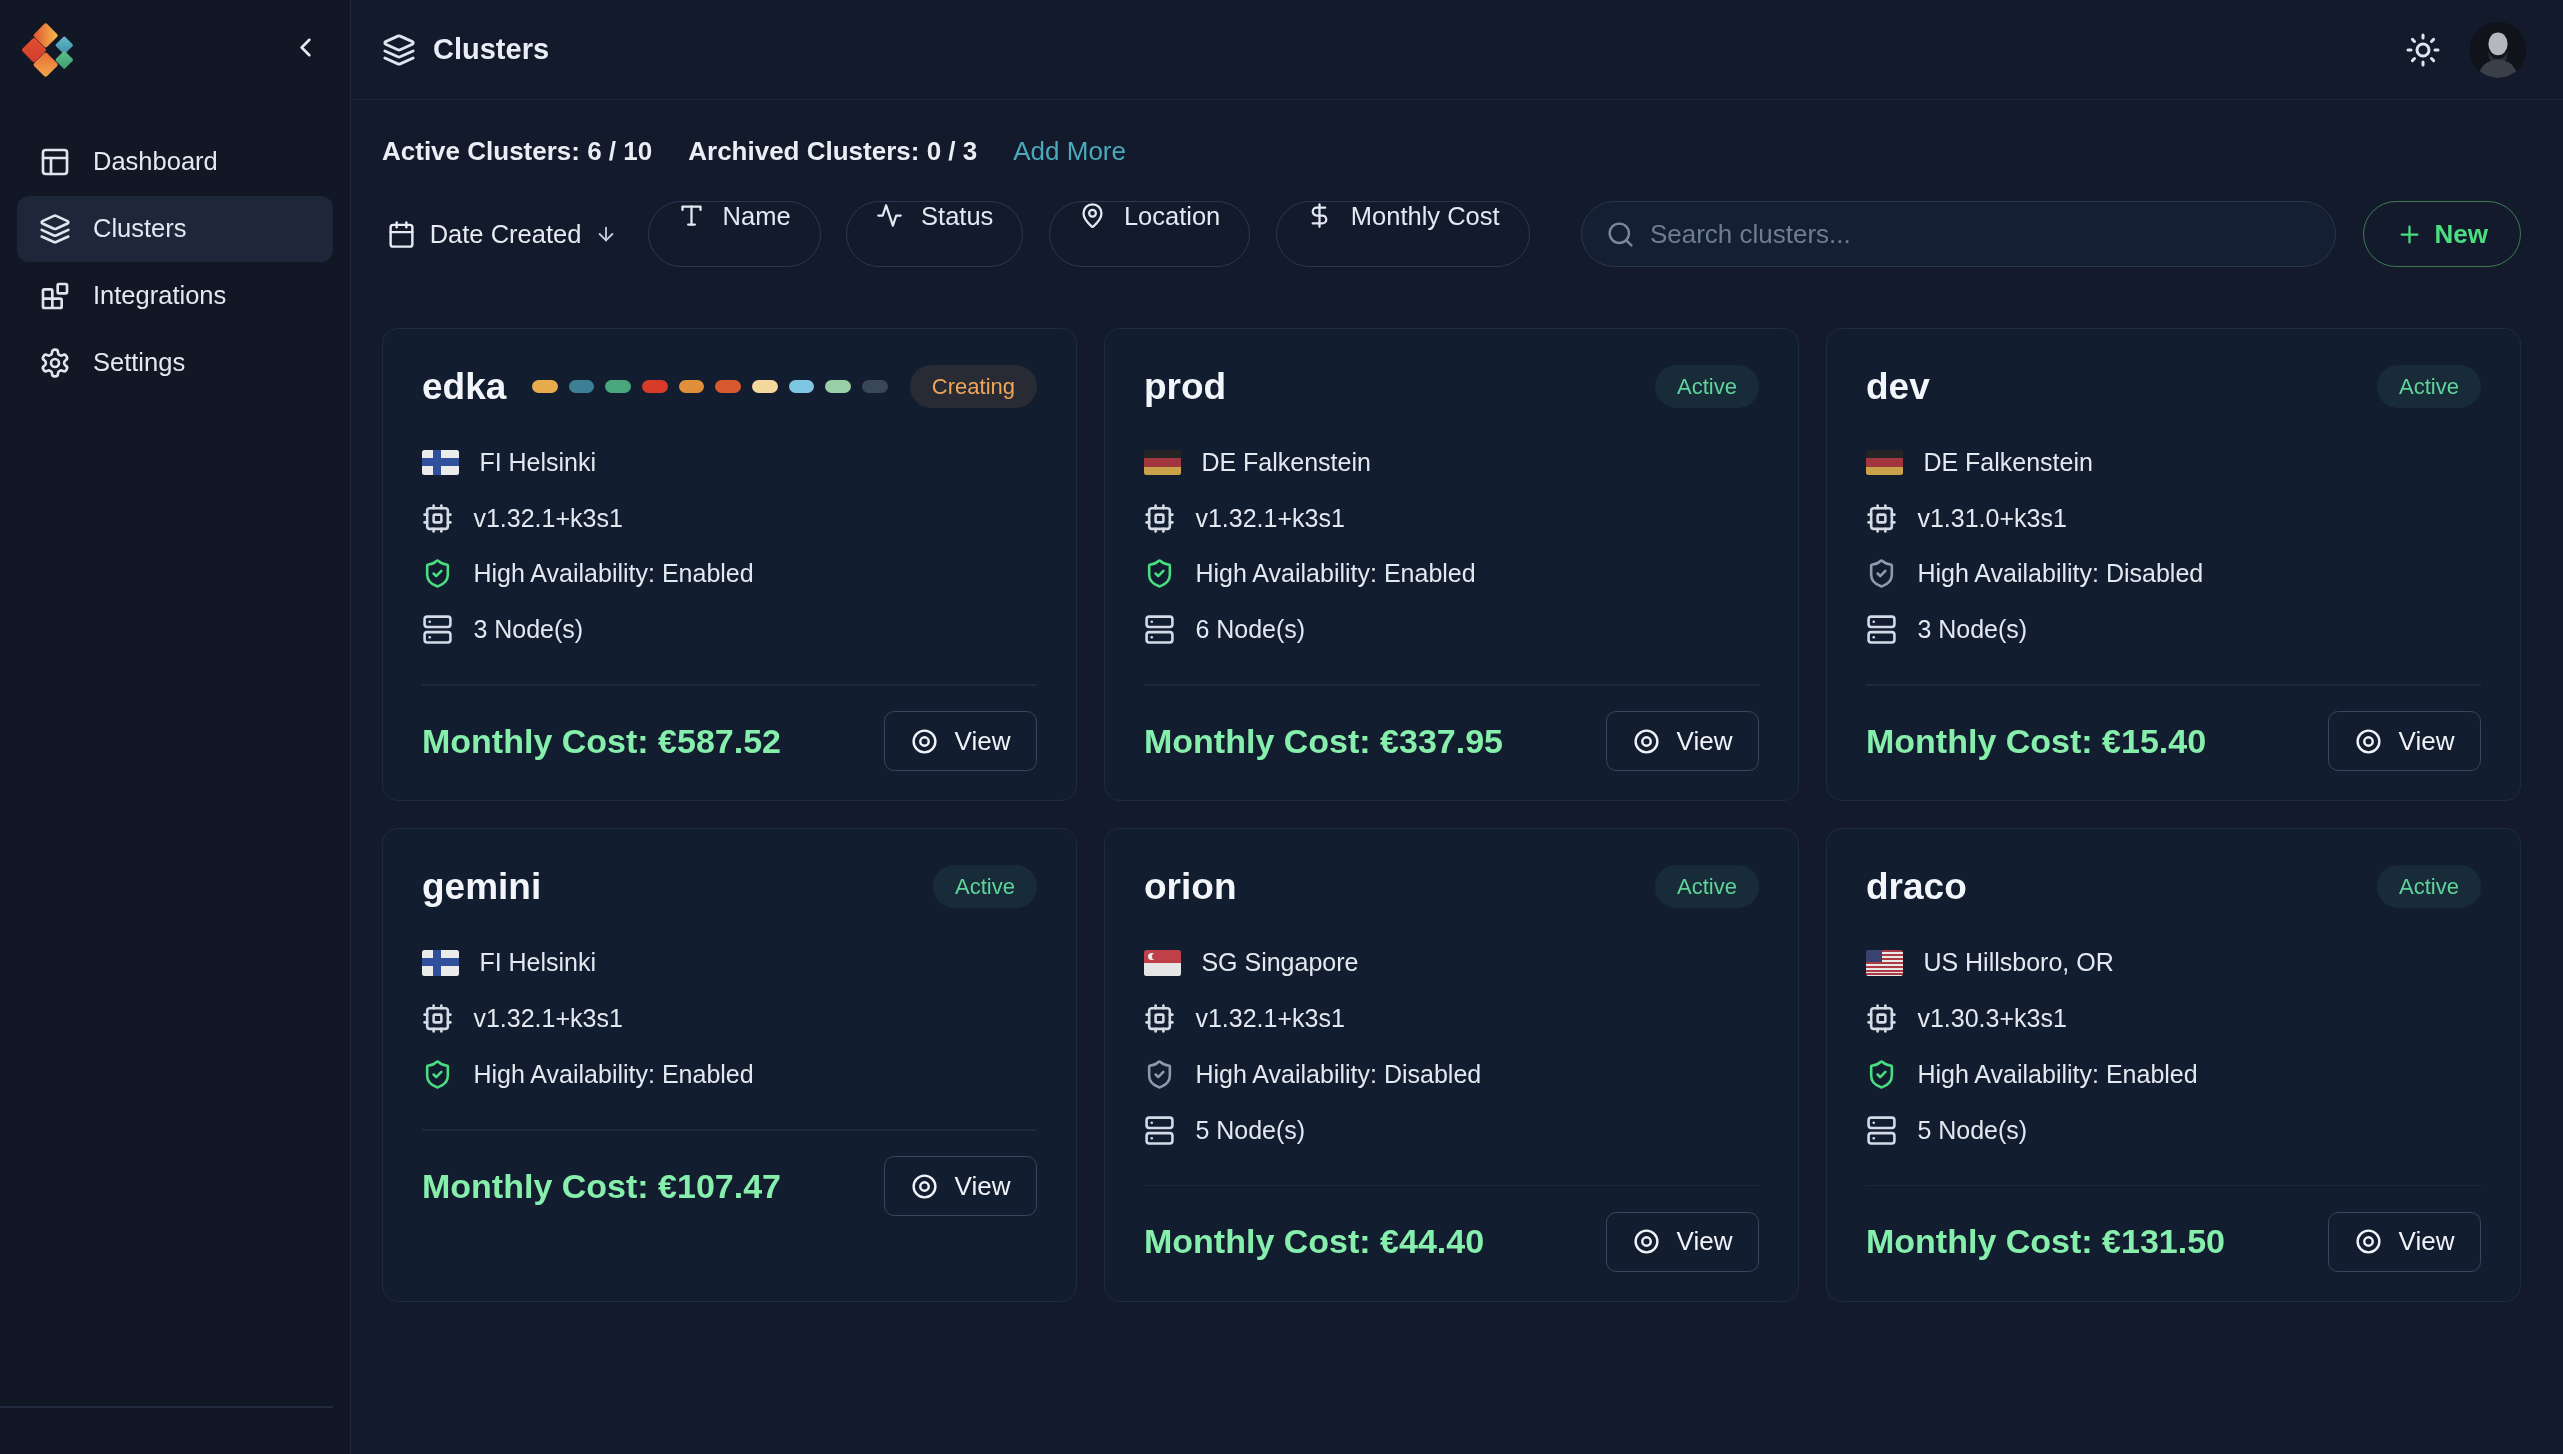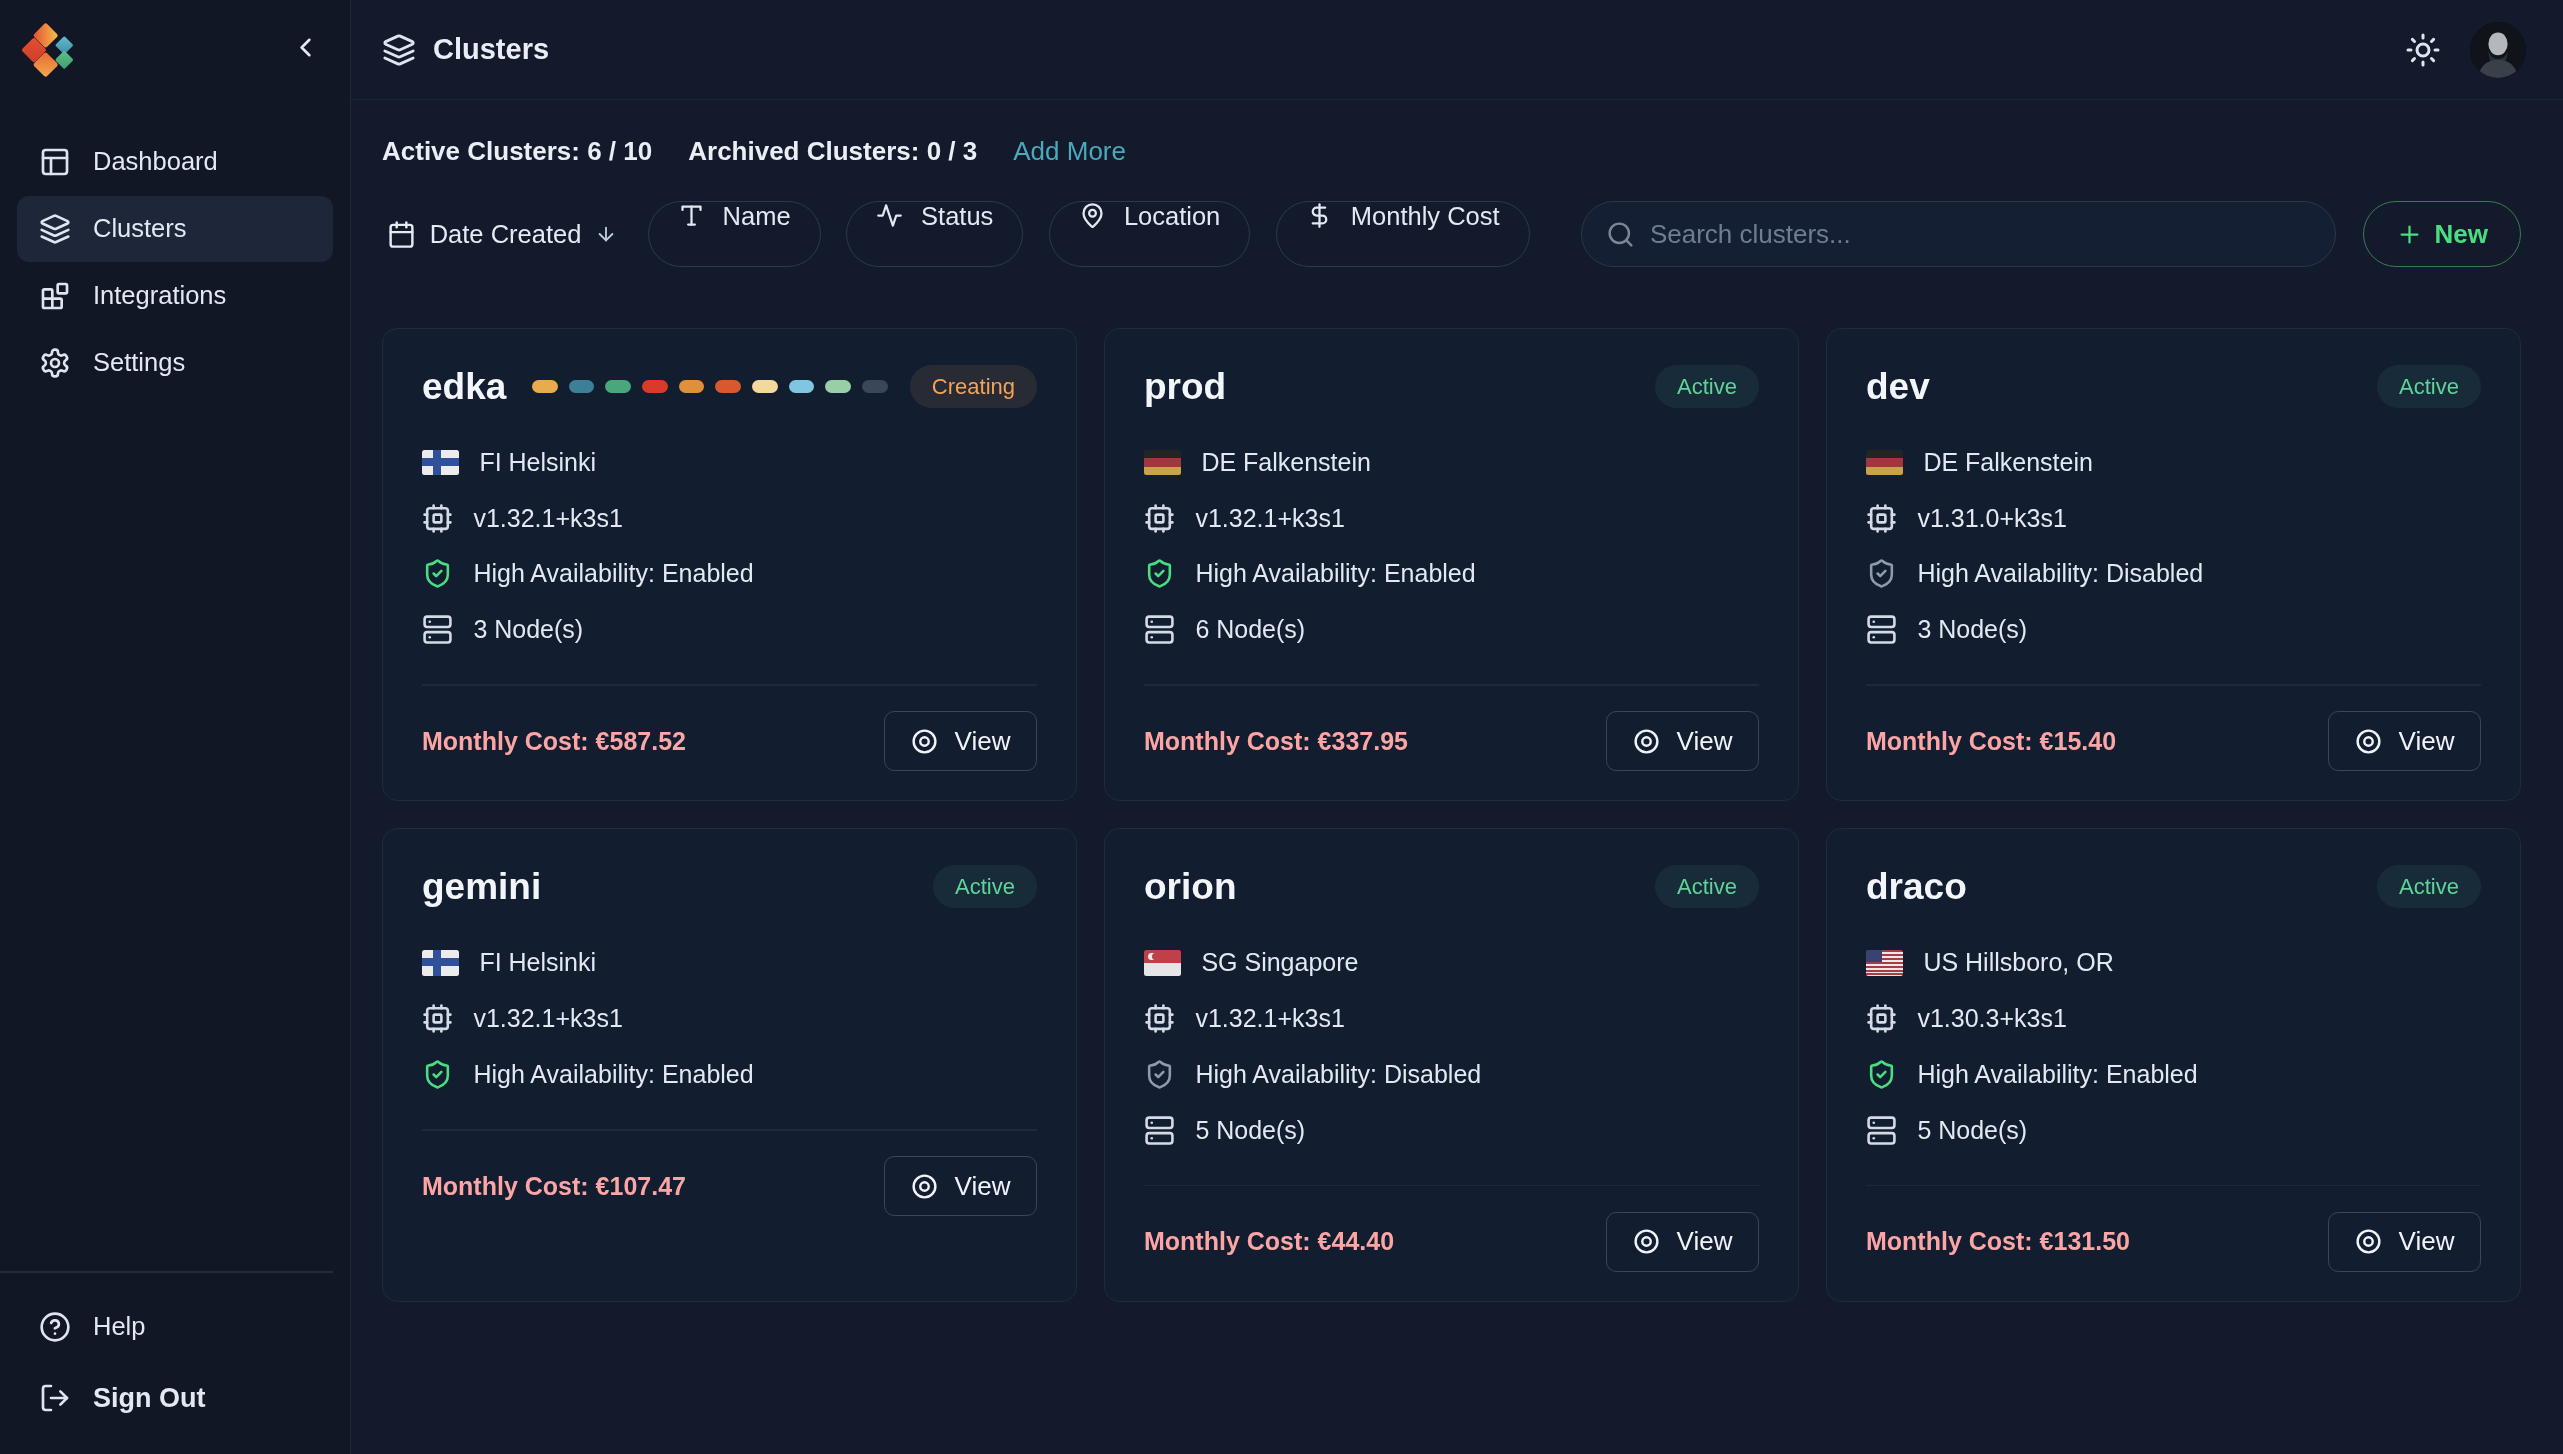--- a/index.html
+++ b/index.html
@@ -109,21 +109,21 @@
     background-image:linear-gradient(to bottom, transparent 0 8.5px, #30509c 8.5px 16px, transparent 16px),
                      linear-gradient(to right, transparent 0 11px, #30509c 11px 18.7px, transparent 18.7px); }
   .flag-de { background:linear-gradient(to bottom, #242424 0 8.5px, #a2363f 8.5px 17px, #c9a24a 17px); }
   .flag-sg { background:linear-gradient(to bottom, #bf4049 0 12.7px, #e6e6e6 12.7px); }
   .flag-sg::before { content:""; position:absolute; left:4.2px; top:2.5px; width:7.6px; height:7.6px; border-radius:50%; background:#e8e8e8; }
   .flag-sg::after  { content:""; position:absolute; left:7.6px; top:2.5px; width:7.6px; height:7.6px; border-radius:50%; background:#bf4049; }
   .flag-us { background:repeating-linear-gradient(to bottom, #ab3a45 0 2px, #e8e8e8 2px 3.9px); }
   .flag-us::before { content:""; position:absolute; left:0; top:0; width:16px; height:12px; background:#394270; }
   .card-divider { height:1.7px; background:#1e2939; margin-top:36px; }
   .card-foot { margin-top:25.5px; display:flex; align-items:center; justify-content:space-between; }
-  .cost { font-size:25px; font-weight:700; color:#fca5a5; }
+  .cost { font-size:34px; font-weight:700; color:#86efac; }
   .view-btn {
     display:flex; align-items:center; gap:15.3px; padding:13.6px 25.5px; border:1.7px solid #38465e;
     border-radius:10.2px; background:transparent; color:#f0f3f8; font-size:26px; cursor:pointer; font-family:inherit;
   }
   .view-btn svg { width:29px; height:29px; }
 </style>
 </head>
 <body>
 
 <aside class="sidebar">
@@ -195,38 +195,20 @@
           <path d="M12.22 2h-.44a2 2 0 0 0-2 2v.18a2 2 0 0 1-1 1.73l-.43.25a2 2 0 0 1-2 0l-.15-.08a2 2 0 0 0-2.73.73l-.22.38a2 2 0 0 0 .73 2.73l.15.1a2 2 0 0 1 1 1.72v.51a2 2 0 0 1-1 1.74l-.15.09a2 2 0 0 0-.73 2.73l.22.38a2 2 0 0 0 2.73.73l.15-.08a2 2 0 0 1 2 0l.43.25a2 2 0 0 1 1 1.73V20a2 2 0 0 0 2 2h.44a2 2 0 0 0 2-2v-.18a2 2 0 0 1 1-1.73l.43-.25a2 2 0 0 1 2 0l.15.08a2 2 0 0 0 2.73-.73l.22-.39a2 2 0 0 0-.73-2.73l-.15-.08a2 2 0 0 1-1-1.74v-.5a2 2 0 0 1 1-1.74l.15-.09a2 2 0 0 0 .73-2.73l-.22-.38a2 2 0 0 0-2.73-.73l-.15.08a2 2 0 0 1-2 0l-.43-.25a2 2 0 0 1-1-1.73V4a2 2 0 0 0-2-2z"></path>
           <circle cx="12" cy="12" r="3"></circle>
         </svg>
       <span>Settings</span>
     </div>
   </nav>
 
   <div class="sidebar-spacer"></div>
   <div class="sidebar-divider"></div>
 
-  <div class="nav-footer">
-    <div class="nav-item">
-      <svg class="icon" viewBox="0 0 24 24">
-          <circle cx="12" cy="12" r="10"></circle>
-          <path d="M9.09 9a3 3 0 0 1 5.83 1c0 2-3 3-3 3"></path>
-          <path d="M12 17h.01"></path>
-        </svg>
-      <span>Help</span>
-    </div>
-    <div class="nav-item signout-item">
-      <svg class="icon" viewBox="0 0 24 24">
-          <path d="M9 21H5a2 2 0 0 1-2-2V5a2 2 0 0 1 2-2h4"></path>
-          <polyline points="16 17 21 12 16 7"></polyline>
-          <line x1="21" x2="9" y1="12" y2="12"></line>
-        </svg>
-      <span>Sign Out</span>
-    </div>
-  </div>
 </aside>
 
 <div class="main">
 
   <header class="topbar">
     <div class="topbar-title">
       <svg class="icon" viewBox="0 0 24 24">
           <path d="m12.83 2.18a2 2 0 0 0-1.66 0L2.6 6.08a1 1 0 0 0 0 1.83l8.58 3.91a2 2 0 0 0 1.66 0l8.58-3.9a1 1 0 0 0 0-1.83Z"></path>
           <path d="m22 17.65-9.17 4.16a2 2 0 0 1-1.66 0L2 17.65"></path>
           <path d="m22 12.65-9.17 4.16a2 2 0 0 1-1.66 0L2 12.65"></path>

